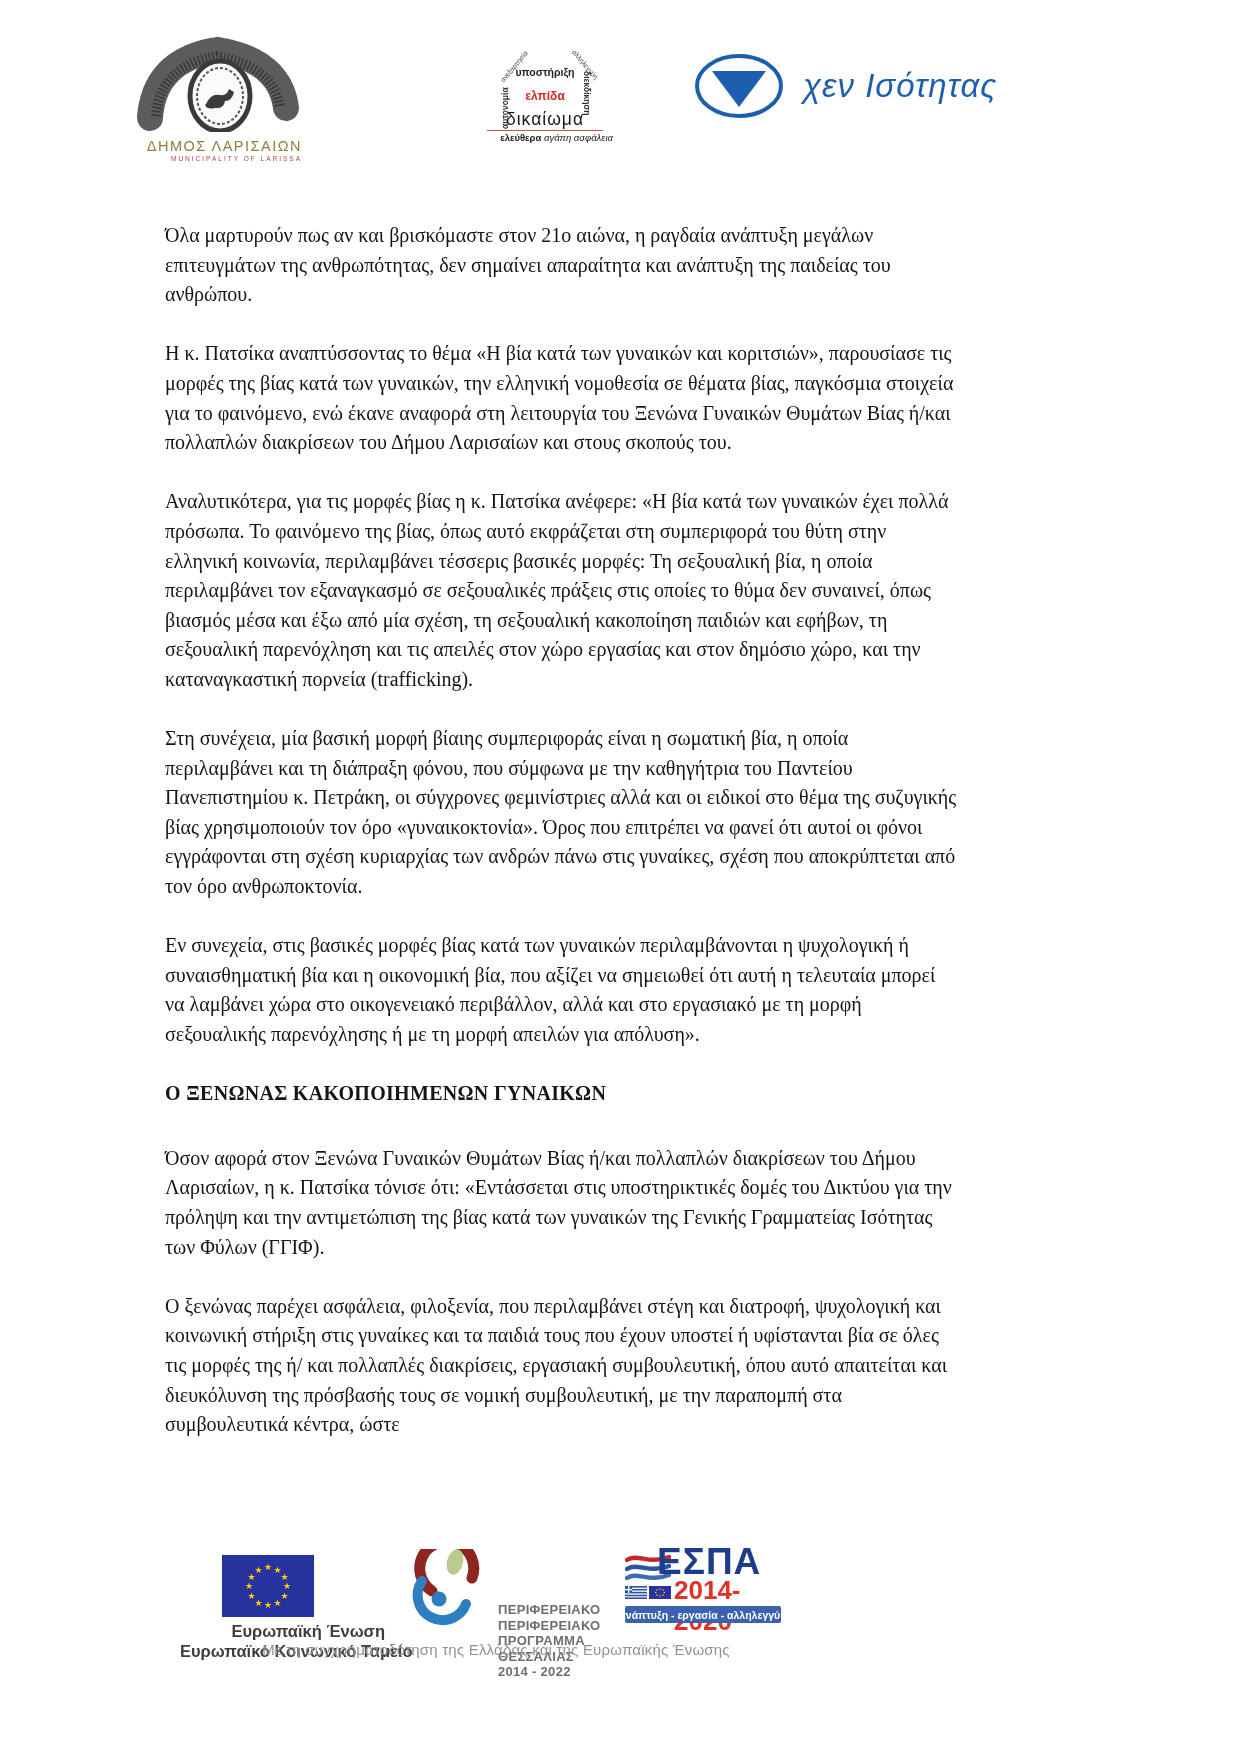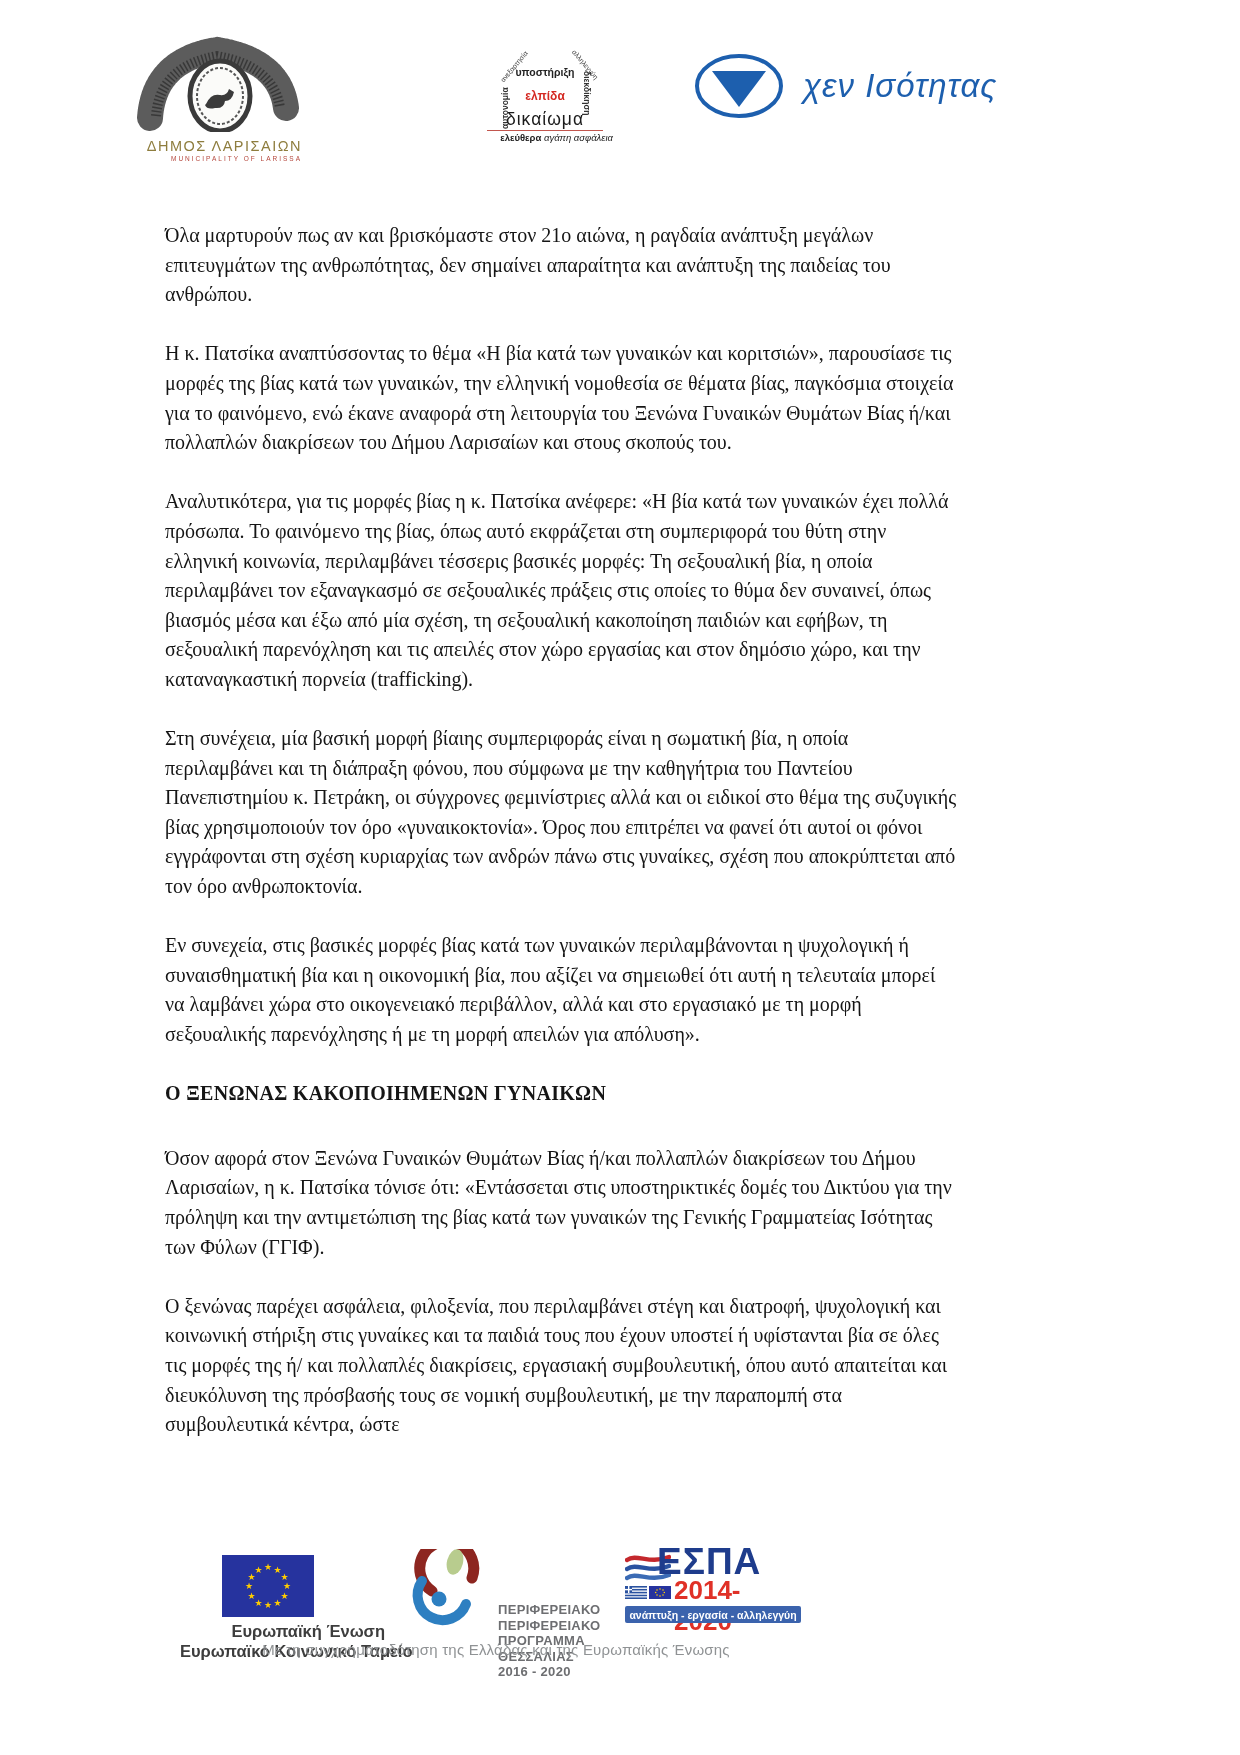--- a/index.html
+++ b/index.html
@@ -48,21 +48,21 @@
            font-size:16.5px;font-weight:bold;color:#3d3d3d;line-height:20px;white-space:nowrap;}
   .pep-logo{position:absolute;left:212px;top:0px;}
   .pep-text{position:absolute;left:318px;top:7px;font-size:13px;font-weight:bold;
             color:#6d6e71;line-height:15.5px;letter-spacing:0.3px;margin-top:46px;}
   .espa{position:absolute;left:445px;top:0px;width:170px;height:78px;}
   .espa-waves{position:absolute;left:0;top:4px;}
   .espa-title{position:absolute;left:32px;top:-8px;font-size:37px;font-weight:bold;
               color:#1e3c8c;letter-spacing:1px;text-align:center;}
   .espa-flags{position:absolute;left:0px;top:37px;display:flex;gap:2px;}
   .espa-years{position:absolute;left:49px;top:26px;font-size:26px;font-weight:bold;color:#e03127;}
-  .espa-bar{position:absolute;left:0;top:57px;width:176px;height:17px;background:#3b63ad;
+  .espa-bar{position:absolute;left:0;top:57px;width:156px;height:17px;background:#3b63ad;
             border-radius:2px;color:#ffffff;font-size:10.5px;font-weight:bold;
             display:flex;align-items:center;justify-content:center;white-space:nowrap;}
   .caption{position:absolute;left:0;top:92px;width:632px;text-align:center;
            font-size:15px;color:#8f9294;letter-spacing:0.2px;}
 </style>
 </head>
 <body>
 
 <div class="page">
 
@@ -141,21 +141,21 @@
       <path d="M40 42 A 27 27 0 1 1 80 29" stroke="#8d2620" stroke-width="11" fill="none" stroke-linecap="round"></path>
       <ellipse cx="63" cy="13" rx="8" ry="13" fill="#b8cc8e" transform="rotate(14 63 13)"></ellipse>
       <path d="M30 32 A 25 25 0 1 0 74 55" stroke="#2d7fc1" stroke-width="10" fill="none" stroke-linecap="round"></path>
       <circle cx="47" cy="50" r="7.5" fill="#2d7fc1"></circle>
     </svg>
     <div class="pep-text">
       <div>ΠΕΡΙΦΕΡΕΙΑΚΟ</div>
       <div>ΠΕΡΙΦΕΡΕΙΑΚΟ</div>
       <div>ΠΡΟΓΡΑΜΜΑ</div>
       <div>ΘΕΣΣΑΛΙΑΣ</div>
-      <div>2016 - 2020</div>
+      <div>2014 - 2022</div>
     </div>
 
     <div class="espa">
       <svg class="espa-waves" width="46" height="30" viewBox="0 0 46 30">
         <path d="M2,7 C 12,0 24,12 44,4" stroke="#c4282d" stroke-width="4.5" fill="none" stroke-linecap="round"></path>
         <path d="M2,16 C 12,9 24,21 44,13" stroke="#2a52a0" stroke-width="4.5" fill="none" stroke-linecap="round"></path>
         <path d="M2,25 C 12,18 24,30 44,22" stroke="#3b6bb5" stroke-width="4.5" fill="none" stroke-linecap="round"></path>
       </svg>
       <div class="espa-title">ΕΣΠΑ</div>
       <div class="espa-flags">

